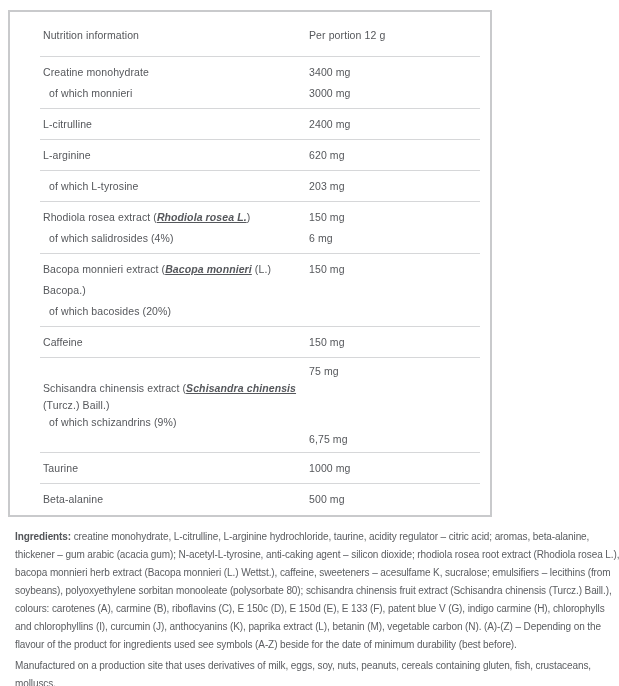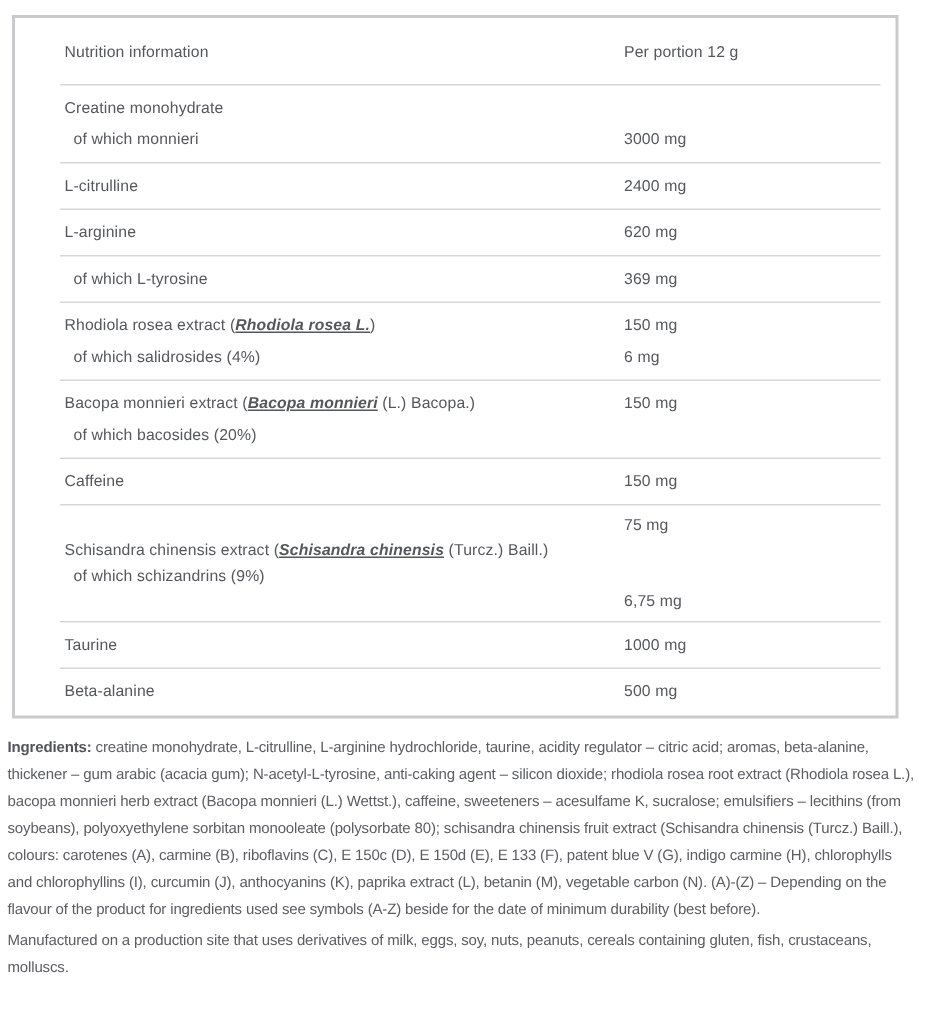--- a/index.html
+++ b/index.html
@@ -7,21 +7,21 @@
     width: 619px; height: 686px;
     background: #ffffff;
     font-family: "Liberation Sans", sans-serif;
     overflow: hidden;
   }
   .page { width: 619px; height: 686px; padding: 10px 7px 0 5px; }
 
   
   .nutri-table {
     margin-left: 3px;
-    width: 591px;
+    width: 484px;
     border: 2px solid #c9cacc;
     background: #ffffff;
   }
   .row { position: relative; padding: 5px 0; }
   .row:not(:last-child)::after {
     content: "";
     position: absolute; bottom: 0; left: 30px; right: 10px;
     height: 1px; background: #d6d7d9;
   }
   .row.header { padding: 13px 0 11px 0; }
@@ -32,21 +32,21 @@
     letter-spacing: 0.1px;
   }
   .row.tall .cell { line-height: 17px; }
   .cell.label { flex: 1 1 auto; padding-left: 33px; }
   .cell.label.indent { padding-left: 39px; }
   .cell.value { flex: 0 0 181px; width: 181px; }
   .sci { font-weight: bold; font-style: italic; text-decoration: underline; }
 
   
   .para {
-    margin: 11px 2px 0 0;
+    margin: 11px 2px 0 10px;
     width: 605px;
     font-size: 10px; line-height: 18px; letter-spacing: -0.1px;
     color: #5b5d61;
   }
   .para .lead { font-weight: bold; color: #525458; }
   .para.allergen { margin-top: 3px; }
 </style>
 </head>
 <body>
 
@@ -55,20 +55,21 @@
   <div class="nutri-table">
       <div class="row header">
         <div class="line">
           <div class="cell label"><span>Nutrition information</span></div>
           <div class="cell value">Per portion 12 g</div>
         </div>
       </div>
       <div class="row">
         <div class="line">
           <div class="cell label"><span>Creatine monohydrate</span></div>
+          <div class="cell value">3400 mg</div>
         </div>
         <div class="line">
           <div class="cell label indent"><span>of which monnieri</span></div>
           <div class="cell value">3000 mg</div>
         </div>
       </div>
       <div class="row">
         <div class="line">
           <div class="cell label"><span>L-citrulline</span></div>
           <div class="cell value">2400 mg</div>
@@ -76,21 +77,21 @@
       </div>
       <div class="row">
         <div class="line">
           <div class="cell label"><span>L-arginine</span></div>
           <div class="cell value">620 mg</div>
         </div>
       </div>
       <div class="row">
         <div class="line">
           <div class="cell label indent"><span>of which L-tyrosine</span></div>
-          <div class="cell value">369 mg</div>
+          <div class="cell value">203 mg</div>
         </div>
       </div>
       <div class="row">
         <div class="line">
           <div class="cell label"><span>Rhodiola rosea extract (</span><span class="sci">Rhodiola rosea L.</span><span>)</span></div>
           <div class="cell value">150 mg</div>
         </div>
         <div class="line">
           <div class="cell label indent"><span>of which salidrosides (4%)</span></div>
           <div class="cell value">6 mg</div>

